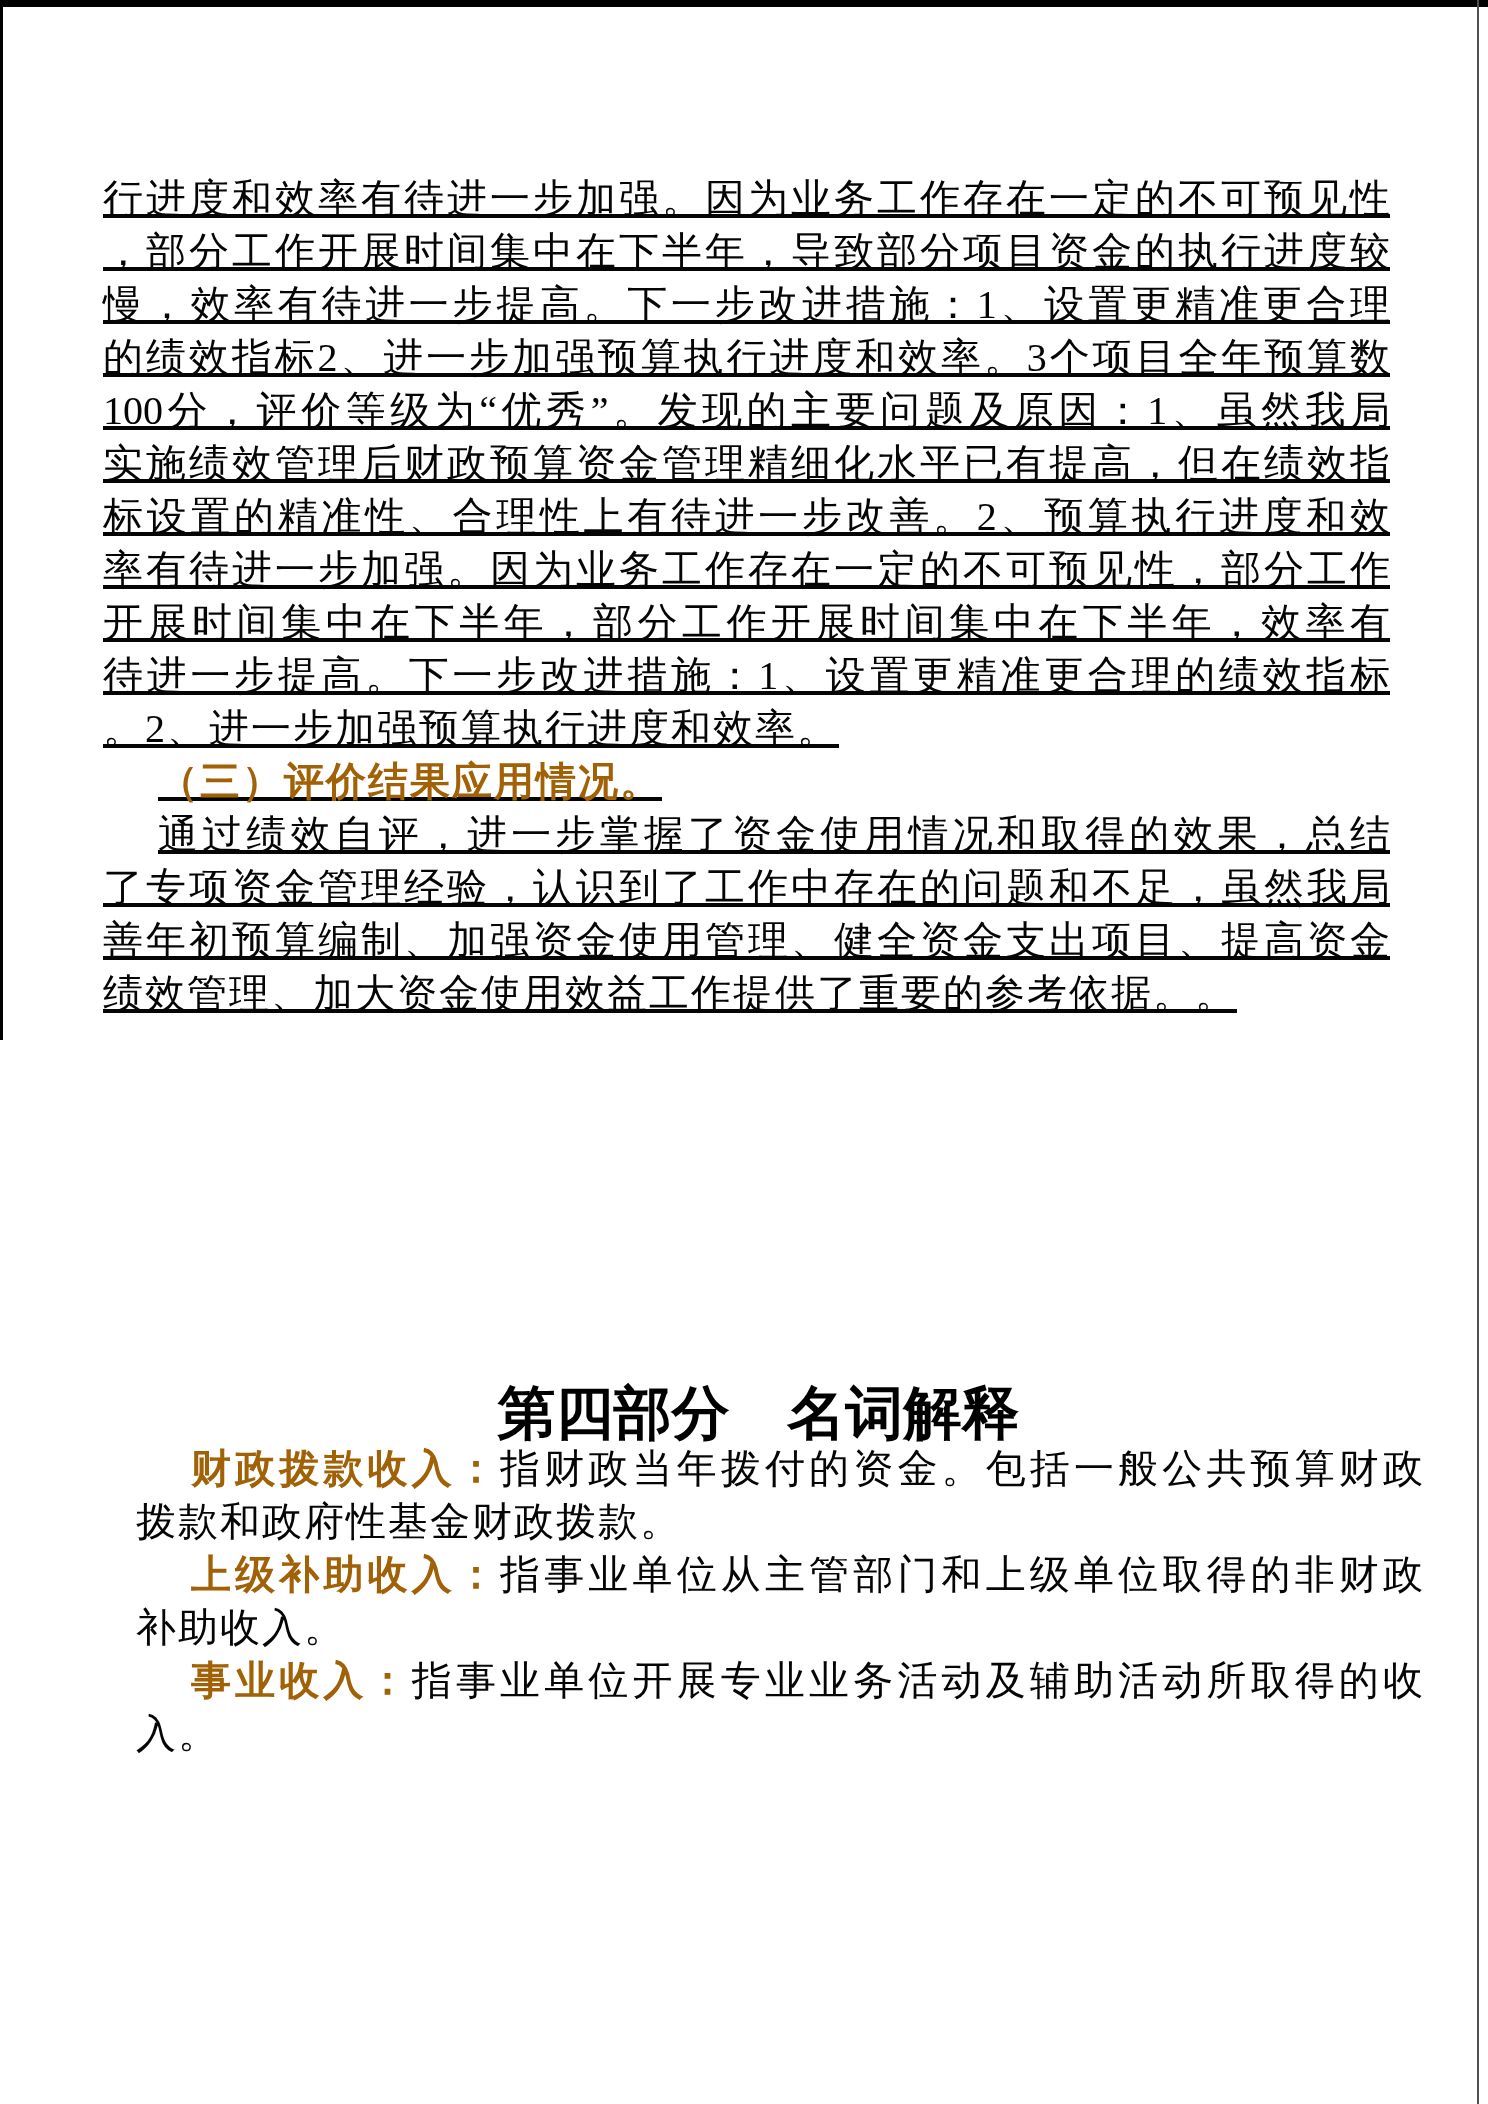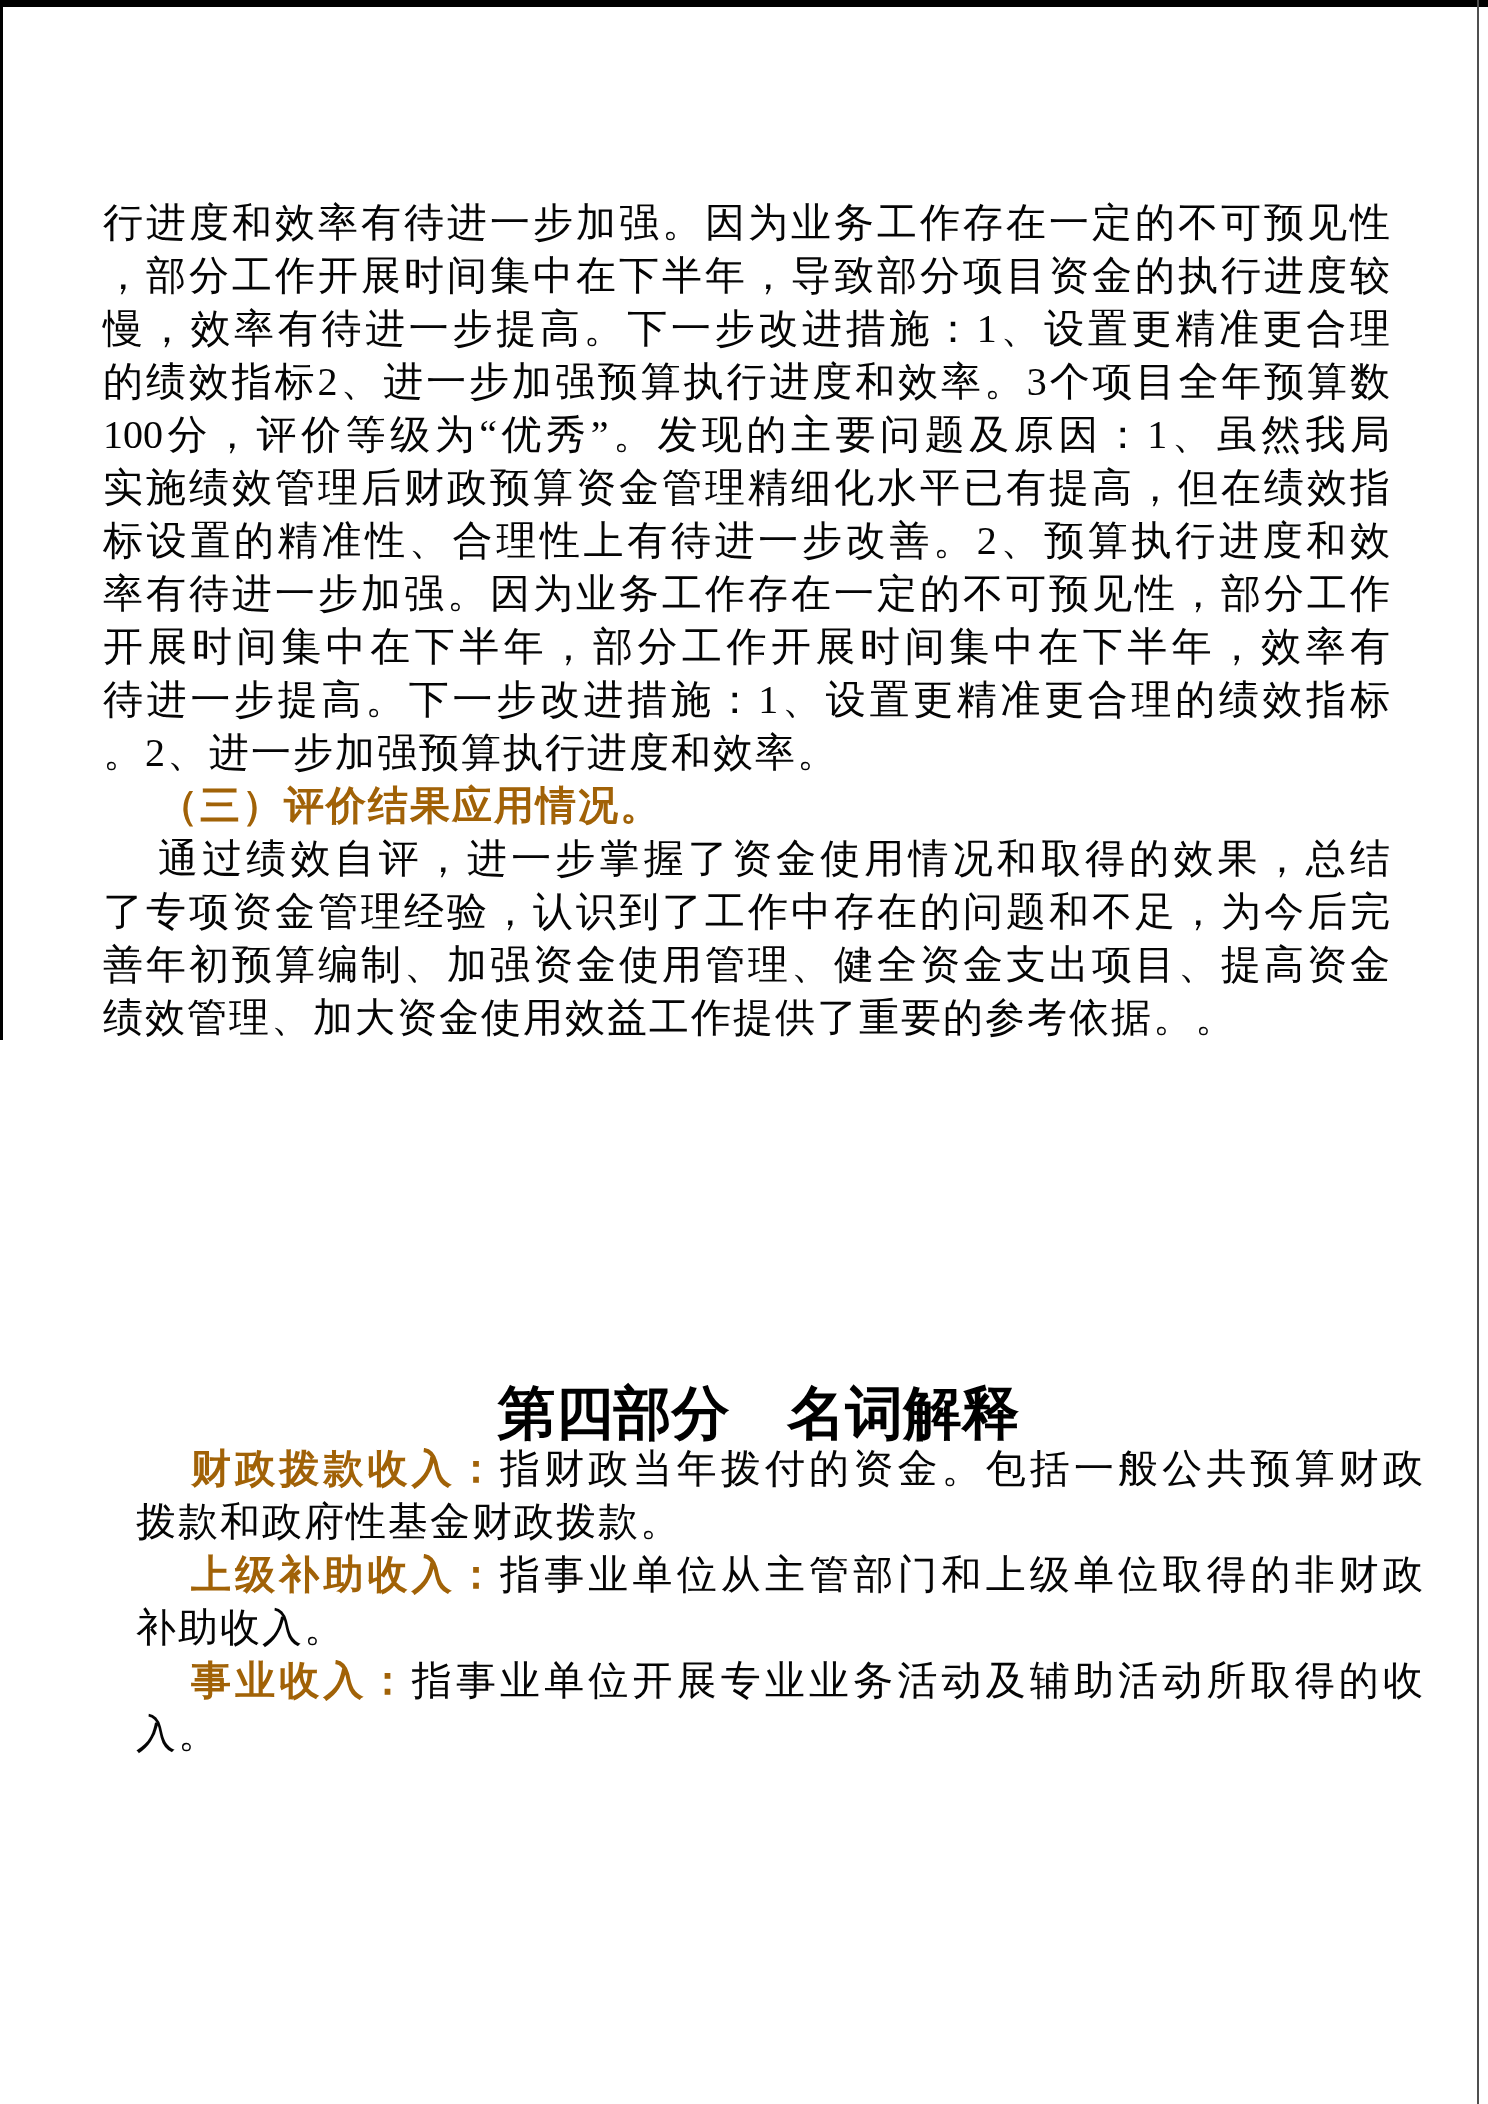--- a/index.html
+++ b/index.html
@@ -18,21 +18,21 @@
   .right-line{ position: absolute; left: 1477px; top: 0; width: 2px; height: 2104px; background: #4f4f4f; }
 
   .text-block {
     position: absolute;
     left: 103px;
     width: 1287px;
     font-size: 40px;
     line-height: 53px;
     color: #050505;
   }
-  #body-block { top: 196px; }
+  #body-block { top: 172px; text-decoration: underline; }
   #defs-block { top: 1442px; margin-left: 33px; }
 
   .line { min-height: 53px; }
   .line.justify {
     text-align: justify;
     text-align-last: justify;
     text-justify: inter-character;
   }
   .line.plain { letter-spacing: 2px; }
   .line.indent { padding-left: 55px; }
@@ -67,21 +67,21 @@
       <div class="line justify"><span class="seg">的绩效指标2、进一步加强预算执行进度和效率。3个项目全年预算数</span></div>
       <div class="line justify"><span class="seg">100分，评价等级为“优秀”。发现的主要问题及原因：1、虽然我局</span></div>
       <div class="line justify"><span class="seg">实施绩效管理后财政预算资金管理精细化水平已有提高，但在绩效指</span></div>
       <div class="line justify"><span class="seg">标设置的精准性、合理性上有待进一步改善。2、预算执行进度和效</span></div>
       <div class="line justify"><span class="seg">率有待进一步加强。因为业务工作存在一定的不可预见性，部分工作</span></div>
       <div class="line justify"><span class="seg">开展时间集中在下半年，部分工作开展时间集中在下半年，效率有</span></div>
       <div class="line justify"><span class="seg">待进一步提高。下一步改进措施：1、设置更精准更合理的绩效指标</span></div>
       <div class="line plain"><span class="seg">。2、进一步加强预算执行进度和效率。</span></div>
       <div class="line plain indent"><span class="seg seg-bold">（三）评价结果应用情况。</span></div>
       <div class="line justify indent"><span class="seg">通过绩效自评，进一步掌握了资金使用情况和取得的效果，总结</span></div>
-      <div class="line justify"><span class="seg">了专项资金管理经验，认识到了工作中存在的问题和不足，为今后完</span></div>
+      <div class="line justify"><span class="seg">了专项资金管理经验，认识到了工作中存在的问题和不足，虽然我局</span></div>
       <div class="line justify"><span class="seg">善年初预算编制、加强资金使用管理、健全资金支出项目、提高资金</span></div>
       <div class="line plain"><span class="seg">绩效管理、加大资金使用效益工作提供了重要的参考依据。。</span></div>
     </div>
 
   <h1 class="section-heading">第四部分　名词解释</h1>
 
   <div class="text-block" id="defs-block">
       <div class="line justify indent"><span class="seg seg-bold">财政拨款收入：</span><span class="seg">指财政当年拨付的资金。包括一般公共预算财政</span></div>
       <div class="line plain"><span class="seg">拨款和政府性基金财政拨款。</span></div>
       <div class="line justify indent"><span class="seg seg-bold">上级补助收入：</span><span class="seg">指事业单位从主管部门和上级单位取得的非财政</span></div>

